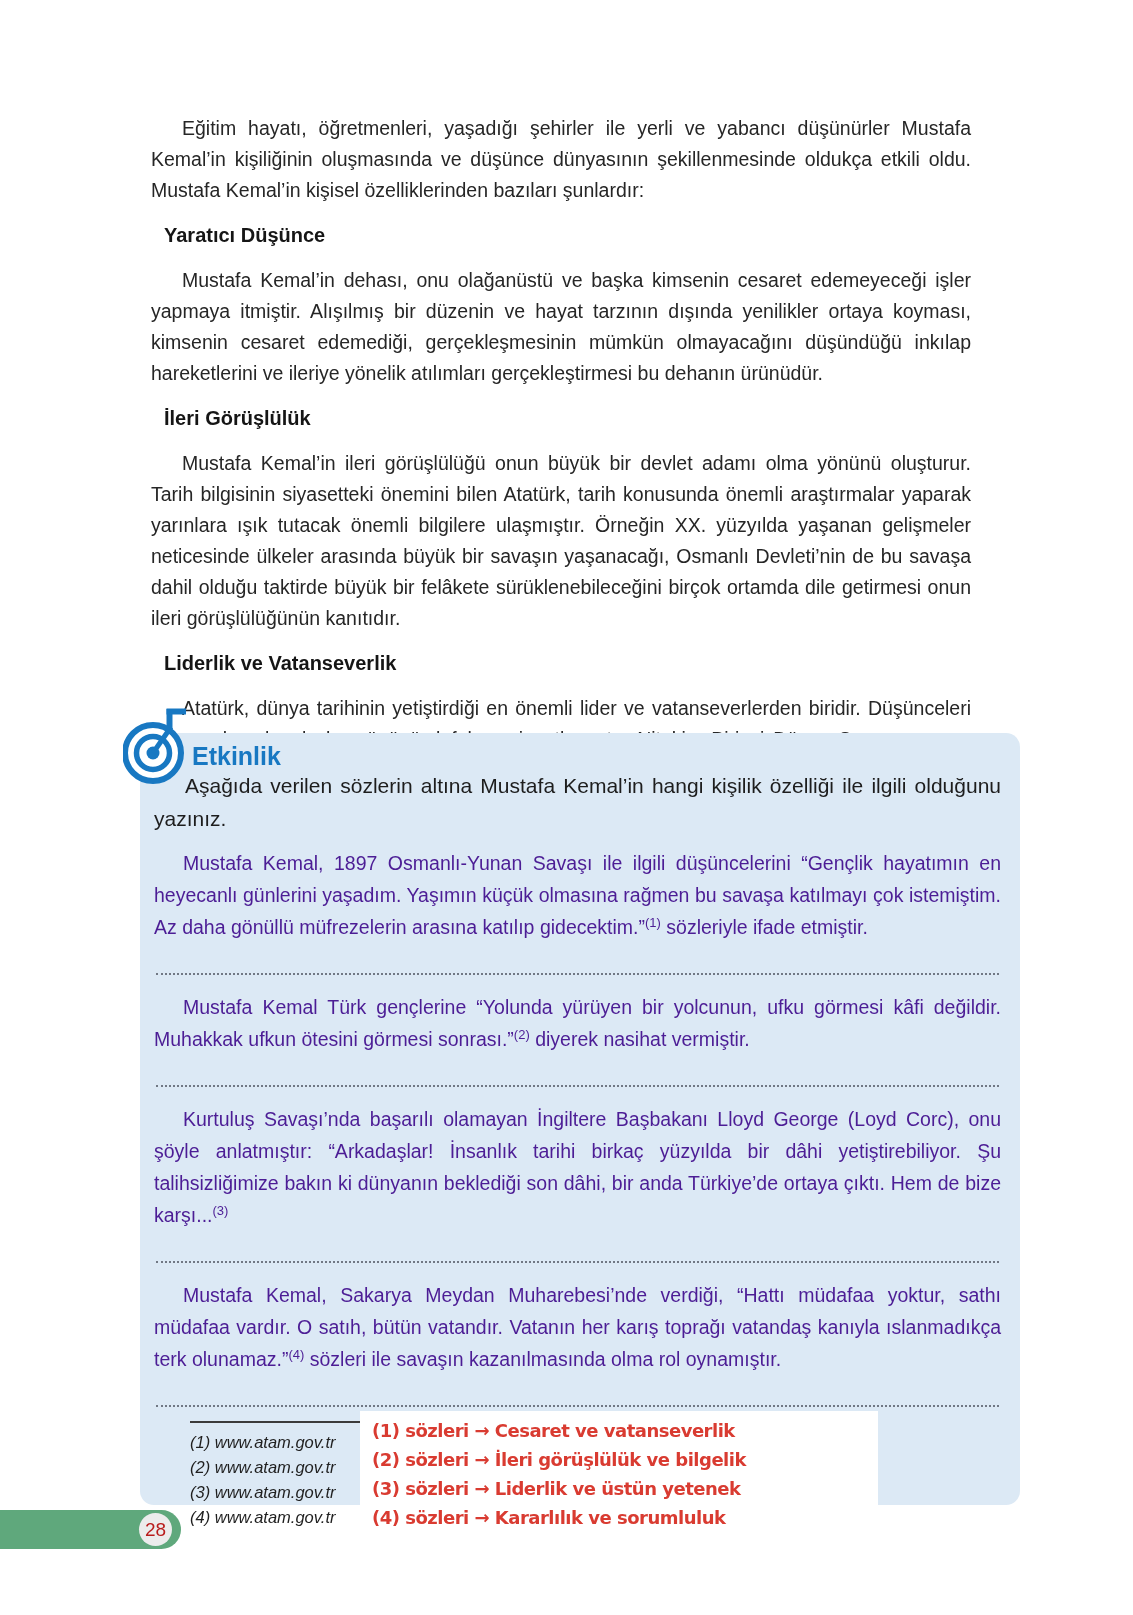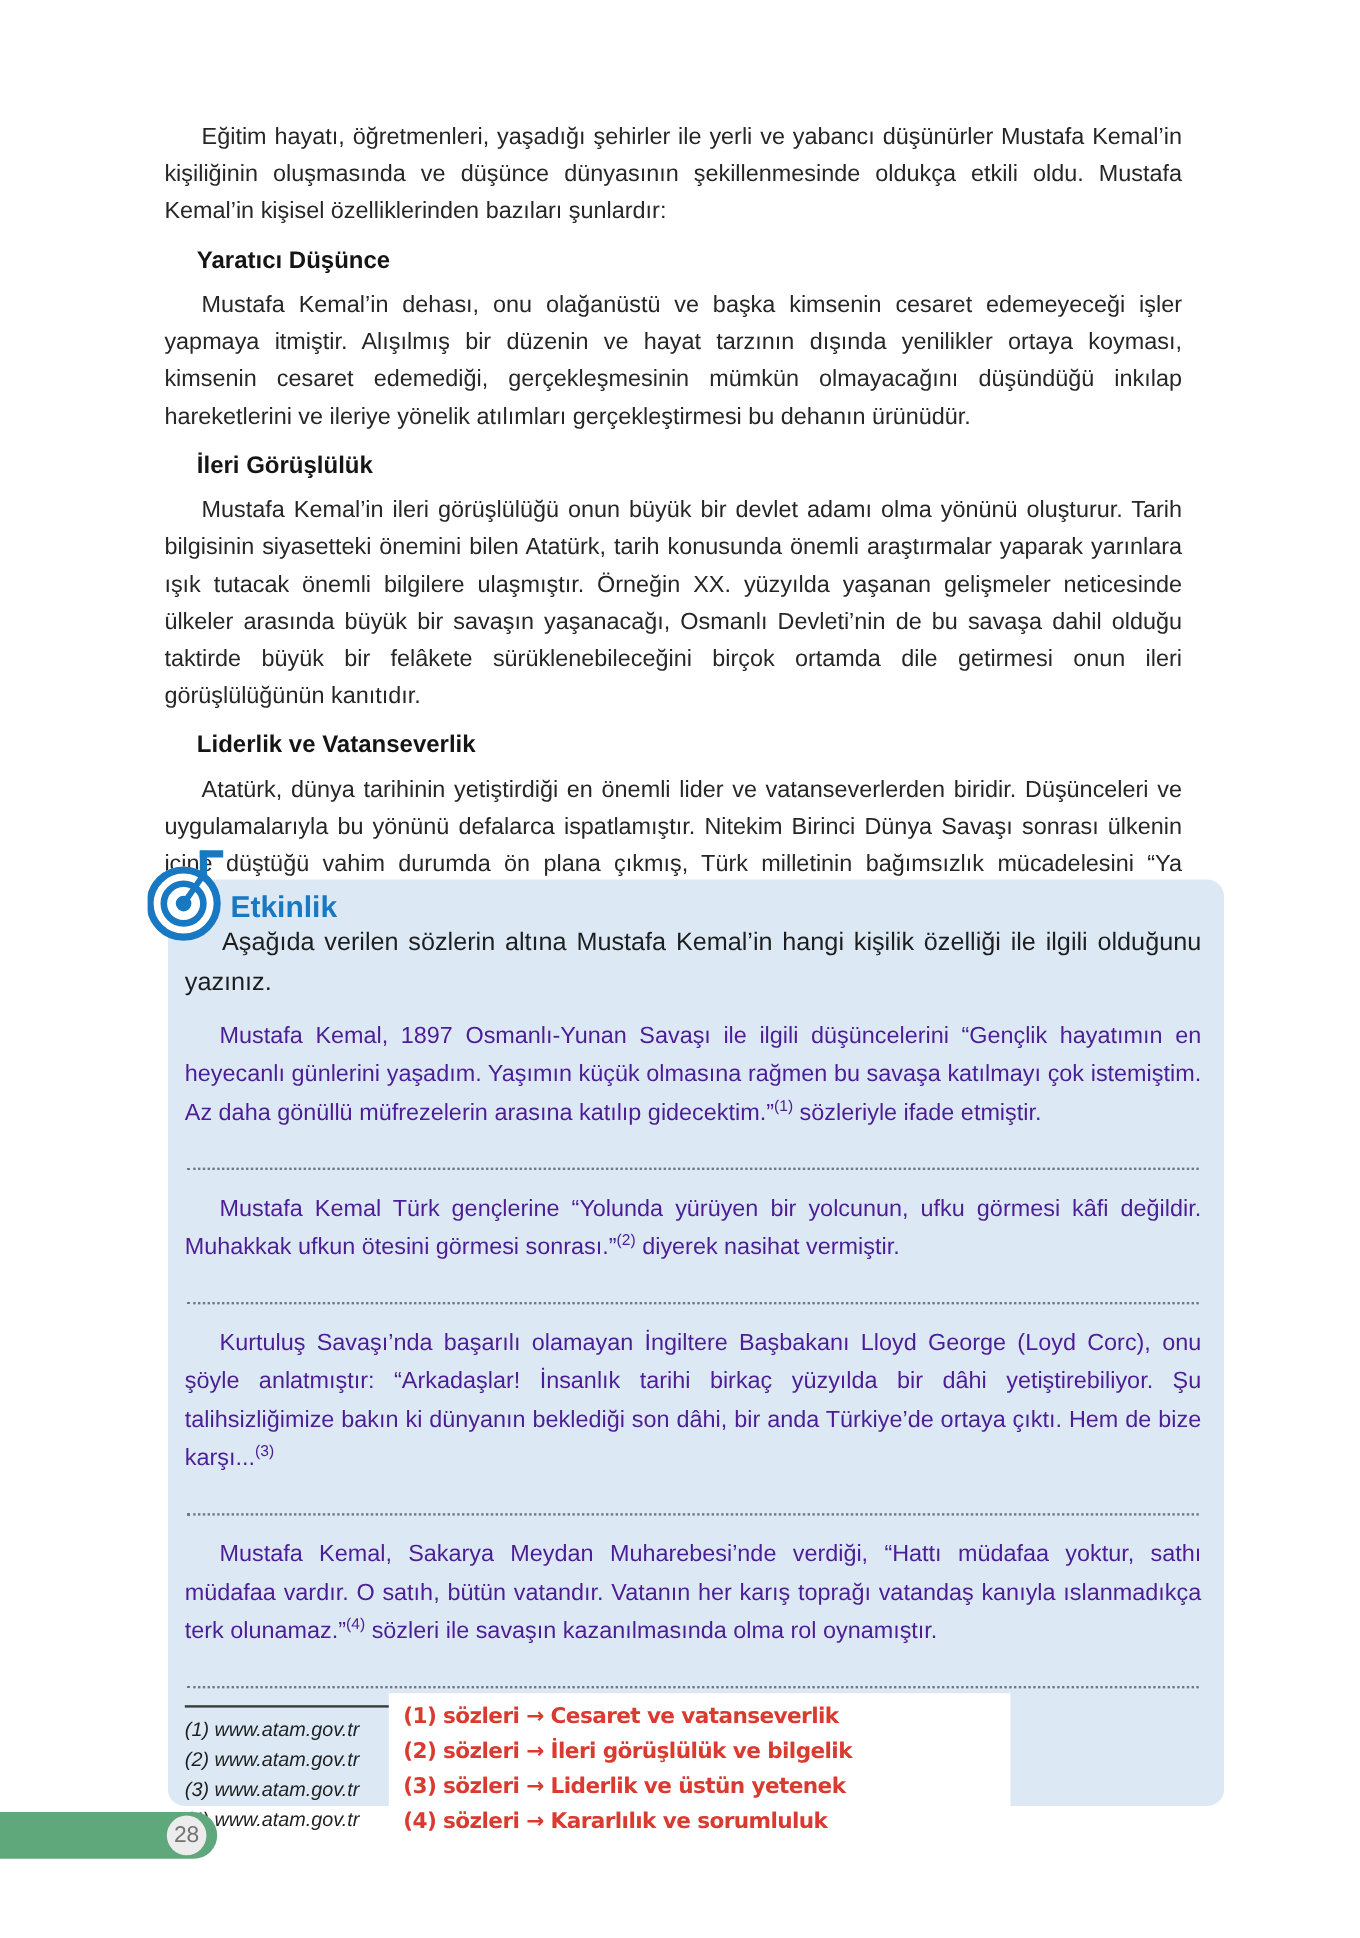--- a/index.html
+++ b/index.html
@@ -1,60 +1,60 @@
 <!DOCTYPE html>
 <html lang="tr"><head>
 <meta charset="utf-8">
 <style>
   html,body{margin:0;padding:0;}
   body{
     width:1133px;height:1615px;position:relative;background:#ffffff;
     font-family:"Liberation Sans", sans-serif;color:#262626;overflow:hidden;
   }
   .main-text{position:absolute;left:133px;top:95px;width:856px;}
-  .para{font-size:19.5px;line-height:31px;text-align:justify;margin:4px;text-indent:31px;color:#262626;}
+  .para{font-size:19.5px;line-height:31px;text-align:justify;margin:18px;text-indent:31px;color:#262626;}
   .sec-heading{font-size:20px;font-weight:bold;color:#151515;margin:14px 0 10px 31px;}
 
   .activity-box{
     position:absolute;left:140px;top:733px;width:880px;height:772px;box-sizing:border-box;
     background:#dce9f5;border-radius:14px;padding:0 19px 0 14px;
   }
   .activity-icon{position:absolute;left:-17px;top:-31px;width:66px;height:84px;}
   .activity-title{
     position:absolute;left:52px;top:9px;
     font-family:Liberation Sans, sans-serif;font-weight:bold;font-size:25px;color:#1878c2;
   }
   .activity-content{padding-top:36px;}
   .instruction{font-size:21px;font-weight:normal;line-height:33px;text-align:justify;text-indent:31px;margin:0 0 12px 0;color:#1d1d1d;}
   .quote{font-size:19.5px;line-height:32px;text-align:justify;text-indent:29px;margin:0;color:#4c1d95;}
   .quote sup{font-size:13px;line-height:0;}
   .dotted-sep{border:0;border-top:2.5px dotted #717884;height:0;margin:30px 2px 16px 2px;}
   .dotted-sep.last{margin-bottom:14px;}
 
-  .activity-footer{position:relative;height:116px;}
+  .activity-footer{position:relative;height:116px;margin-left:36px;}
   .footnotes{position:absolute;left:0;top:0;width:190px;}
   .footnote-rule{width:186px;height:0;border-top:2px solid #3b3b3b;margin:0 0 7px 0;}
   .footnote{font-style:italic;font-size:16.5px;line-height:25px;color:#1f1f1f;white-space:nowrap;}
   .answers-panel{
     position:absolute;left:170px;top:-10px;width:518px;box-sizing:border-box;
     background:#ffffff;padding:5px 12px 6px 12px;
   }
   .answer{
     font-family:"DejaVu Sans", sans-serif;font-weight:bold;font-size:18px;line-height:29px;
     color:#d93b31;white-space:nowrap;letter-spacing:-0.5px;
   }
 
   .page-footer-bar{
     position:absolute;left:0;top:1510px;width:181px;height:39px;
     background:#5fa87c;border-radius:0 20px 20px 0;
   }
   .page-number-badge{
     position:absolute;right:9px;top:3px;width:33px;height:33px;border-radius:50%;
     background:#ececec;display:flex;align-items:center;justify-content:center;
-    font-size:19px;color:#737373;
+    font-size:19px;color:#b91c1c;
   }
 </style>
 </head>
 <body>
 
 <div class="main-text">
   <p class="para">Eğitim hayatı, öğretmenleri, yaşadığı şehirler ile yerli ve yabancı düşünürler Mustafa Kemal’in kişiliğinin oluşmasında ve düşünce dünyasının şekillenmesinde oldukça etkili oldu. Mustafa Kemal’in kişisel özelliklerinden bazıları şunlardır:</p>
 
   <h3 class="sec-heading">Yaratıcı Düşünce</h3>
   <p class="para">Mustafa Kemal’in dehası, onu olağanüstü ve başka kimsenin cesaret edemeyeceği işler yapmaya itmiştir. Alışılmış bir düzenin ve hayat tarzının dışında yenilikler ortaya koyması, kimsenin cesaret edemediği, gerçekleşmesinin mümkün olmayacağını düşündüğü inkılap hareketlerini ve ileriye yönelik atılımları gerçekleştirmesi bu dehanın ürünüdür.</p>

